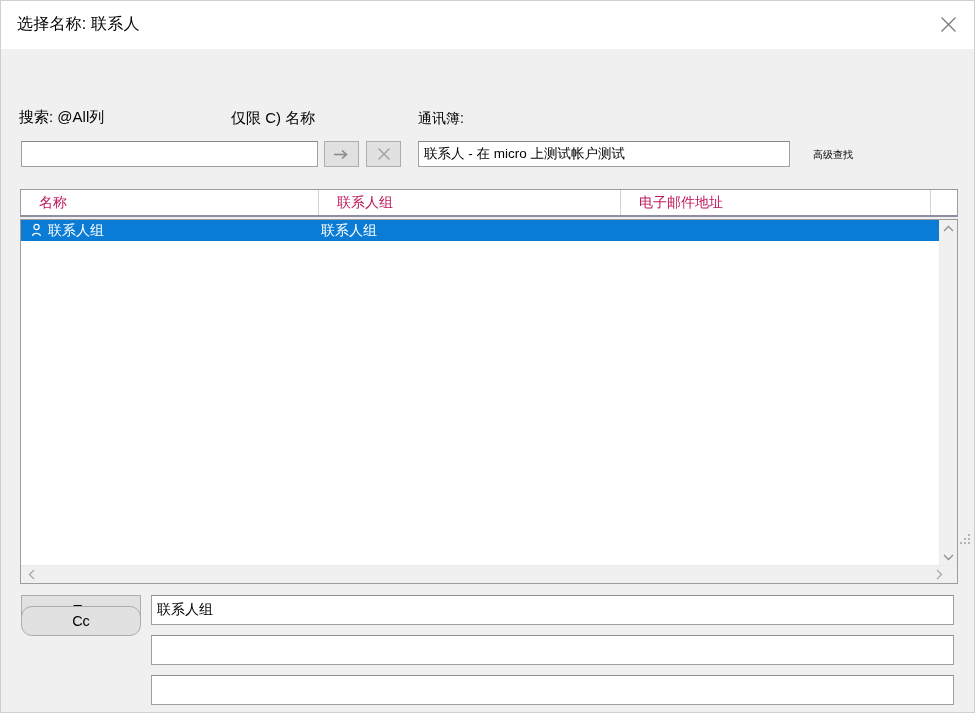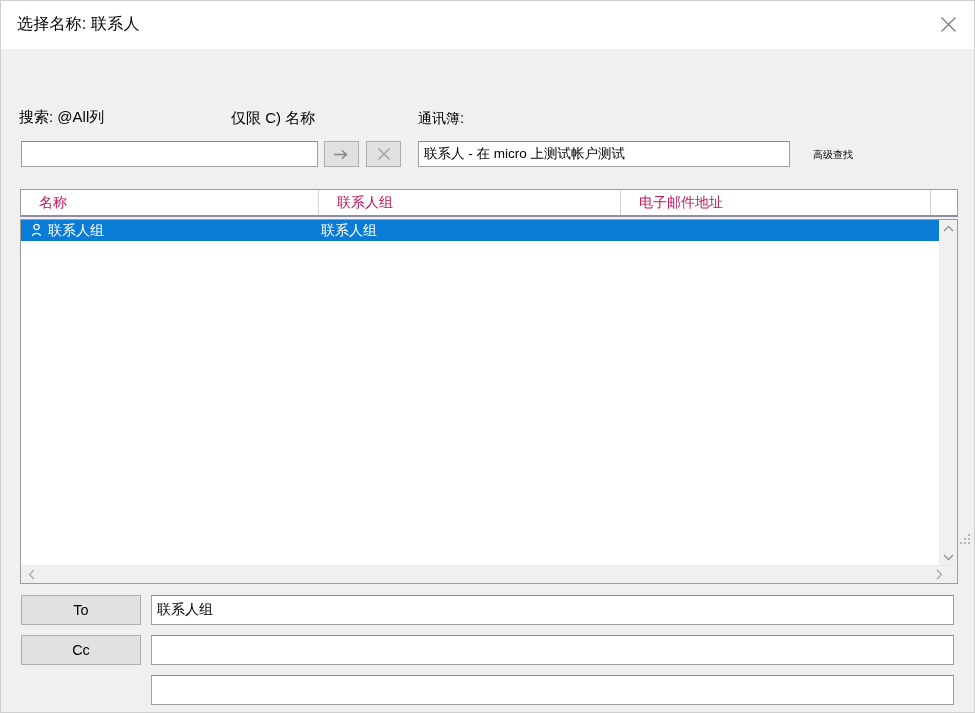--- a/index.html
+++ b/index.html
@@ -271,21 +271,21 @@
     background: #ffffff;
     border: 1px solid #a0a0a0;
     border-top-color: #8d8d8d;
     font-family: "Liberation Sans", "DejaVu Sans", sans-serif;
     font-size: 14px;
     color: #000000;
     padding: 0 5px;
     outline: none;
   }
   #btn-to   { top: 546px; }
-  #btn-cc   { top: 586px; }
+  #btn-cc   { top: 557px; border-radius: 11px; }
   #btn-bcc  { top: 626px; }
   #in-to    { top: 546px; }
   #in-cc    { top: 586px; }
   #in-bcc   { top: 626px; }
 
   .grip {
     position: absolute;
     right: 4px;
     bottom: 3px;
     width: 12px;

